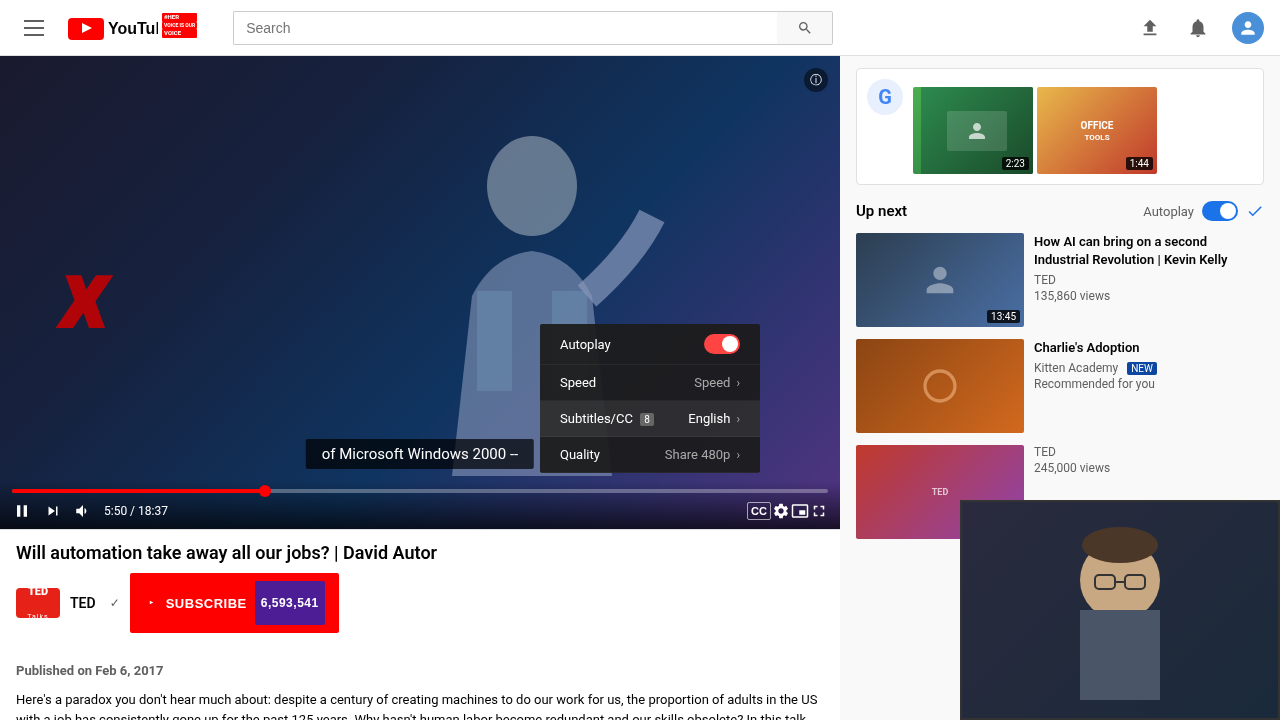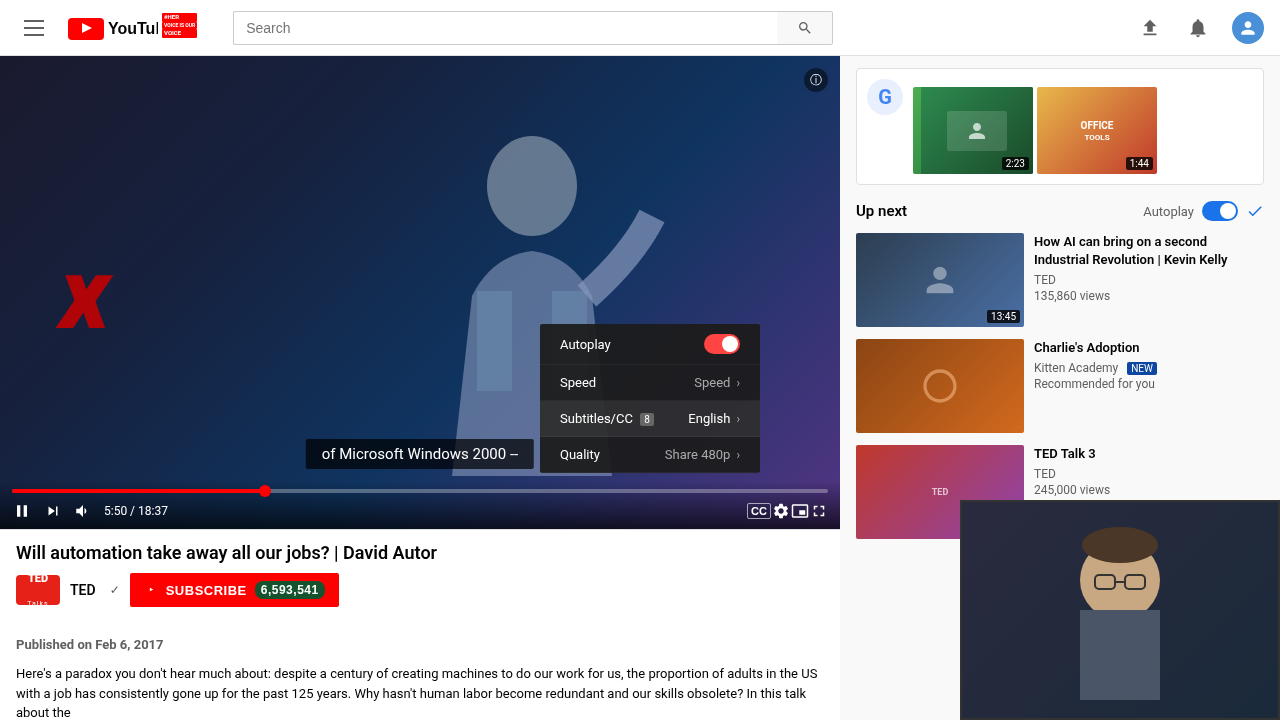--- a/index.html
+++ b/index.html
@@ -28,21 +28,21 @@
     .video-bg { width: 100%; height: 100%; background: linear-gradient(135deg, #1a1a2e 0%, #16213e 30%, #0f3460 60%, #533483 100%); position: relative; overflow: hidden; }
     .ted-x-logo { position: absolute; left: 60px; top: 50%; transform: translateY(-50%); }
     .subtitle-bar { position: absolute; bottom: 60px; left: 50%; transform: translateX(-50%); background: rgba(0,0,0,0.7); color: #fff; padding: 6px 16px; border-radius: 2px; font-size: 15px; white-space: nowrap; }
     .video-controls { position: absolute; bottom: 0; left: 0; right: 0; background: linear-gradient(transparent, rgba(0,0,0,0.7)); padding: 8px 12px 8px; }
     .progress-bar-container { width: 100%; height: 4px; background: rgba(255,255,255,0.3); border-radius: 2px; margin-bottom: 8px; cursor: pointer; position: relative; }
     .progress-fill { height: 100%; background: #ff0000; border-radius: 2px; position: relative; }
     .progress-thumb { width: 12px; height: 12px; background: #ff0000; border-radius: 50%; position: absolute; right: -6px; top: -4px; }
     .controls-row { display: flex; align-items: center; gap: 12px; color: #fff; }
     .ctrl-btn { background: none; border: none; color: #fff; cursor: pointer; display: flex; align-items: center; padding: 0; }
     .time-display { font-size: 12px; color: #fff; }
-    .ctrl-right { margin-left: auto; display: flex; align-items: center; gap: 1px; }
+    .ctrl-right { margin-left: auto; display: flex; gap: 1px; }
 
     
     .settings-menu { position: absolute; bottom: 56px; right: 80px; background: rgba(28,28,28,0.95); border-radius: 2px; min-width: 220px; z-index: 50; }
     .settings-row { display: flex; align-items: center; justify-content: space-between; padding: 10px 20px; cursor: pointer; color: #fff; border-bottom: 1px solid rgba(255,255,255,0.05); }
     .settings-label { font-size: 13px; }
     .settings-value { display: flex; align-items: center; gap: 6px; font-size: 13px; color: #aaa; }
     .toggle { width: 36px; height: 20px; border-radius: 10px; background: #ff4444; position: relative; }
     .toggle-knob { width: 16px; height: 16px; background: #fff; border-radius: 50%; position: absolute; right: 2px; top: 2px; }
     .chevron-right { color: #aaa; font-size: 12px; }
 
@@ -53,21 +53,21 @@
     .video-info { padding: 12px 16px; background: #fff; border-top: 1px solid #e0e0e0; }
     .video-title { font-size: 18px; font-weight: 600; color: #030303; margin-bottom: 10px; }
     .channel-row { display: flex; align-items: center; justify-content: space-between; margin-bottom: 10px; }
     .channel-left { display: flex; align-items: center; gap: 10px; }
     .ted-logo { background: #e62117; color: #fff; font-size: 9px; font-weight: 700; width: 44px; height: 30px; border-radius: 4px; display: flex; flex-direction: column; align-items: center; justify-content: center; }
     .ted-logo-top { font-size: 11px; font-weight: 900; line-height: 1; }
     .ted-logo-bot { font-size: 7px; font-weight: 400; letter-spacing: 1px; margin-top: 16px; }
     .channel-name { font-size: 14px; font-weight: 600; }
     .verify-icon { color: #606060; font-size: 12px; margin-left: 4px; }
     .subscribe-btn { background: #ff0000; color: #fff; border: none; padding: 8px 14px; font-size: 13px; font-weight: 600; border-radius: 2px; cursor: pointer; text-transform: uppercase; letter-spacing: 0.5px; display: flex; align-items: center; gap: 8px; }
-    .subscribe-count { background: #14532d; padding: 2px 6px; border-radius: 8px; font-size: 12px; }
+    .subscribe-count { background: #4c1d95; padding: 15px 6px; border-radius: 2px; font-size: 12px; }
     .video-stats { display: flex; align-items: center; gap: 16px; }
     .views-count { font-size: 15px; color: #606060; }
     .like-dislike { display: flex; align-items: center; gap: 16px; }
     .like-btn, .dislike-btn { background: none; border: none; color: #606060; cursor: pointer; display: flex; align-items: center; gap: 6px; font-size: 13px; }
     .action-btns { display: flex; align-items: center; gap: 4px; margin-top: 10px; }
     .action-btn { background: none; border: none; color: #606060; cursor: pointer; display: flex; align-items: center; gap: 6px; font-size: 13px; padding: 6px 10px; border-radius: 2px; }
 
     
     .published { font-size: 13px; color: #606060; padding: 8px 16px; background: #fff; }
     .description { font-size: 13px; color: #030303; padding: 4px 16px 12px; background: #fff; line-height: 1.5; }
@@ -377,21 +377,20 @@
     </div>
 
     <div class="video-card">
       <div class="video-card-thumb thumb-ted3">
         <div style="width:100%;height:100%;background:linear-gradient(135deg,#c0392b,#8e44ad);display:flex;align-items:center;justify-content:center;">
           <div style="color:#fff;font-size:9px;font-weight:700;opacity:0.7;">TED</div>
         </div>
         <span class="thumb-duration">16:22</span>
       </div>
       <div class="video-card-info">
-        <div class="card-title">TED Talk 3</div>
         <div class="card-channel">TED</div>
         <div class="card-views">245,000 views</div>
       </div>
     </div>
   </div>
 </div>
 
 <div class="facecam">
   <div class="facecam-bg">
     <svg width="160" height="180" viewBox="0 0 160 180">

